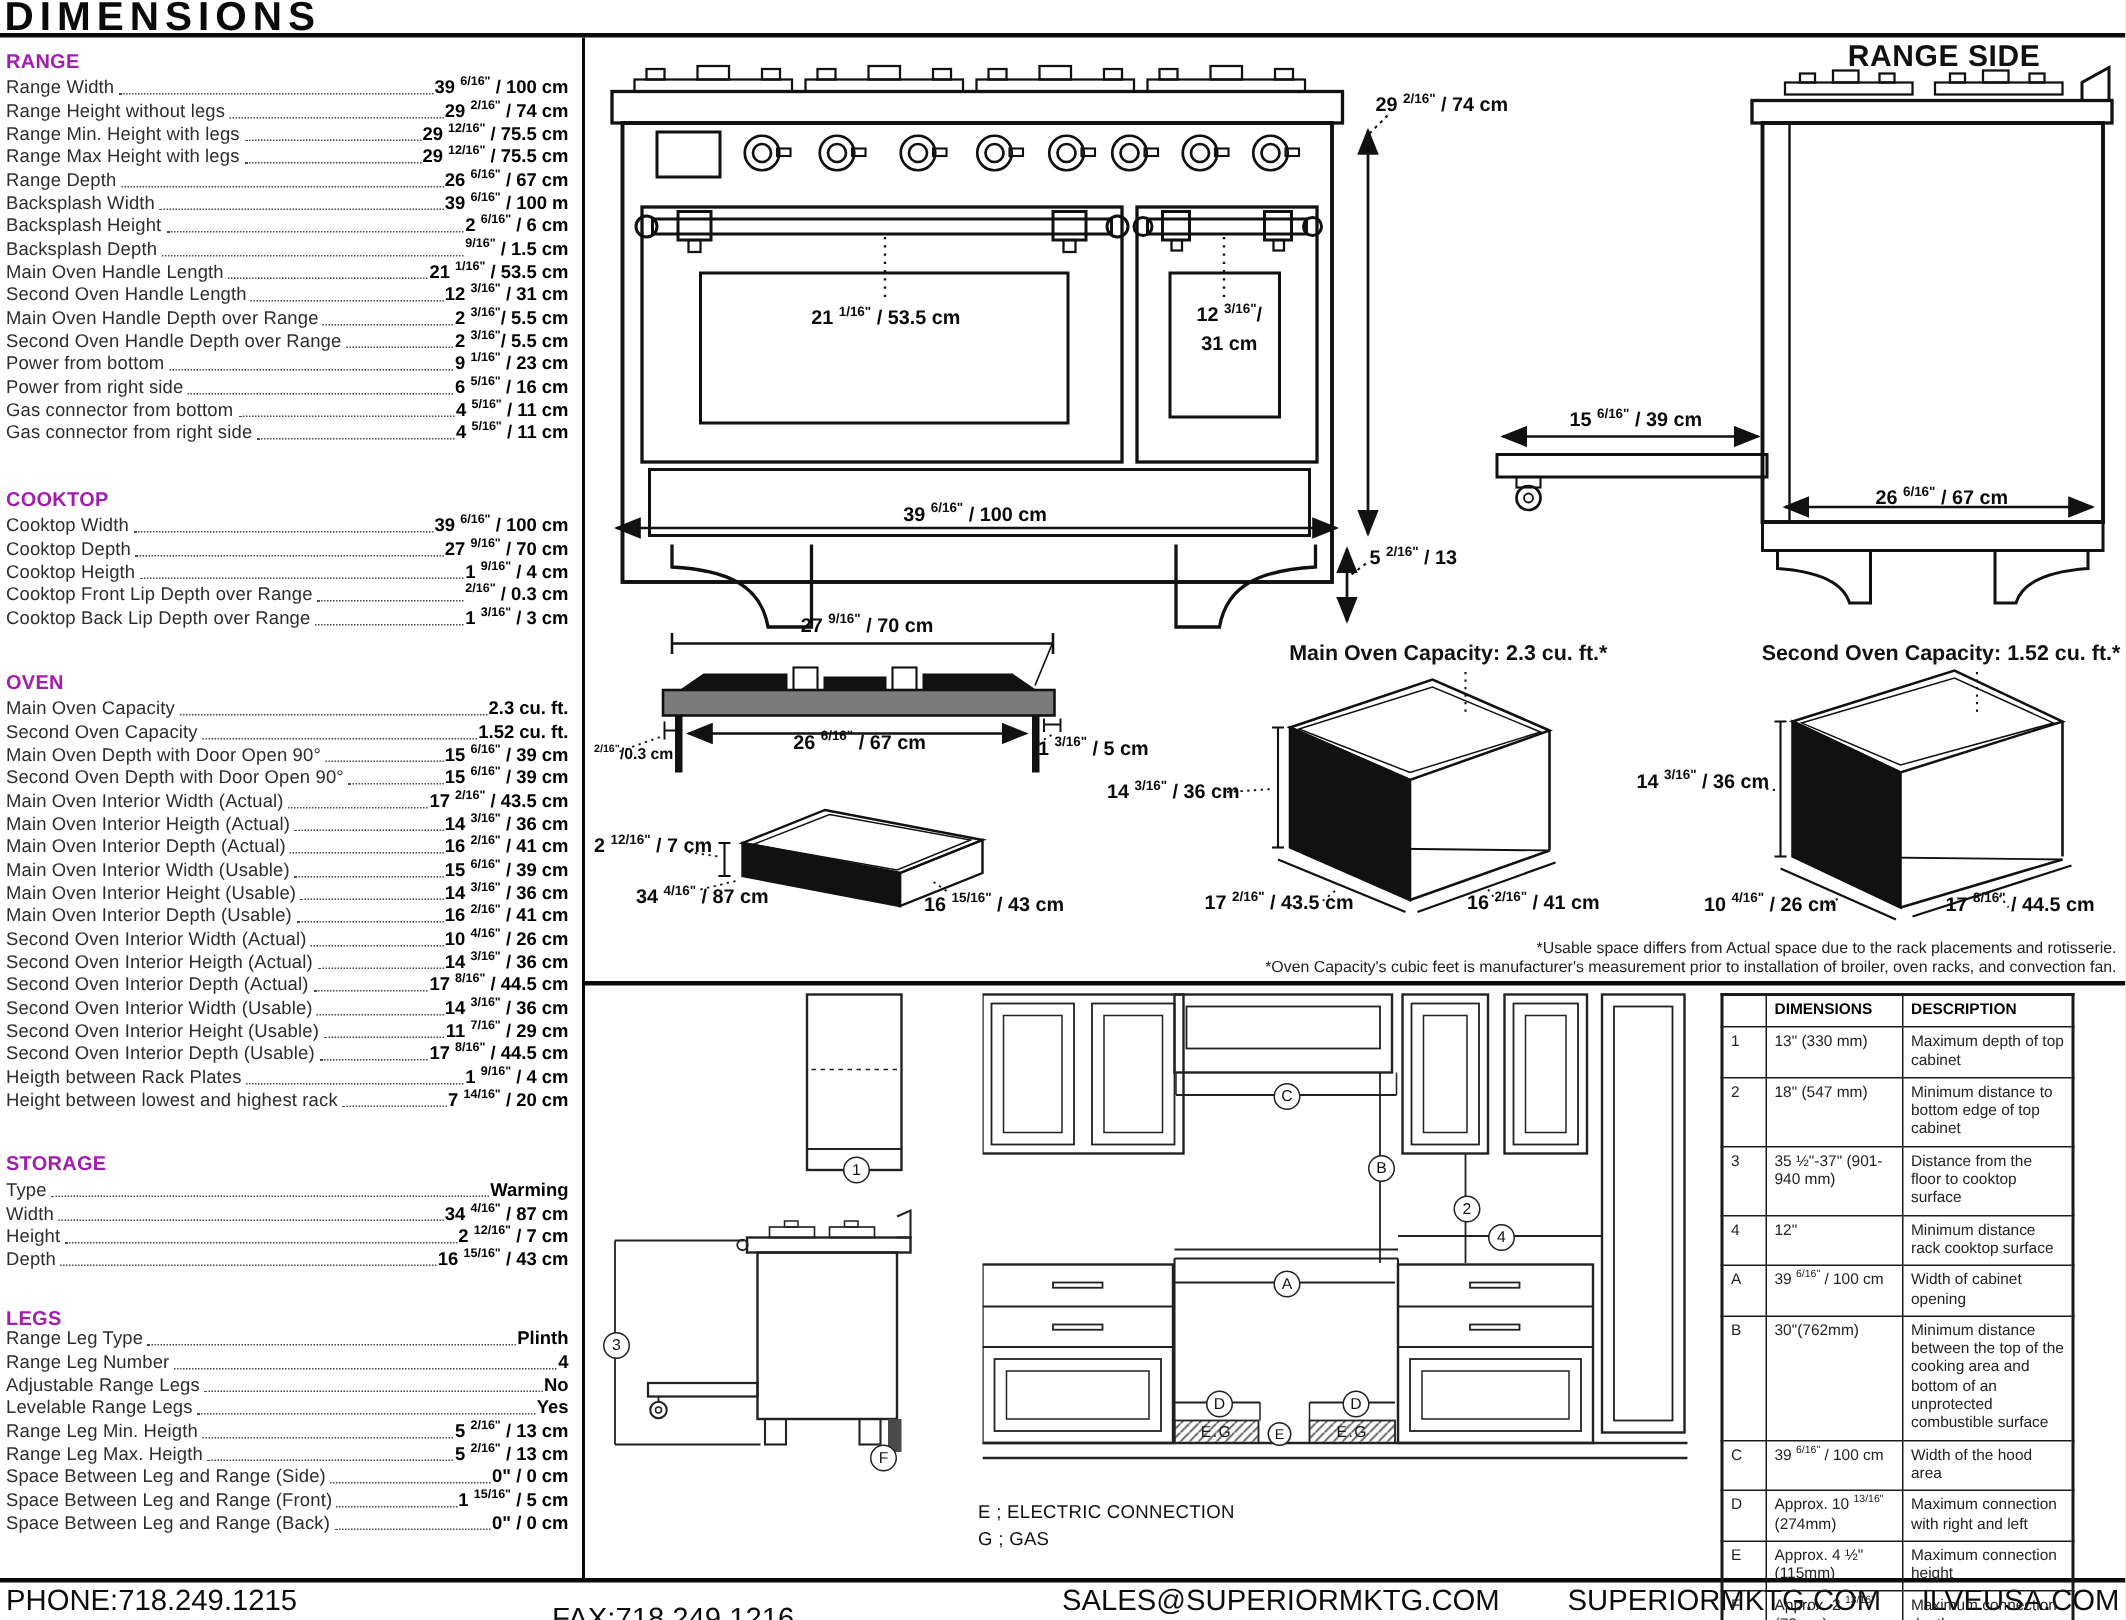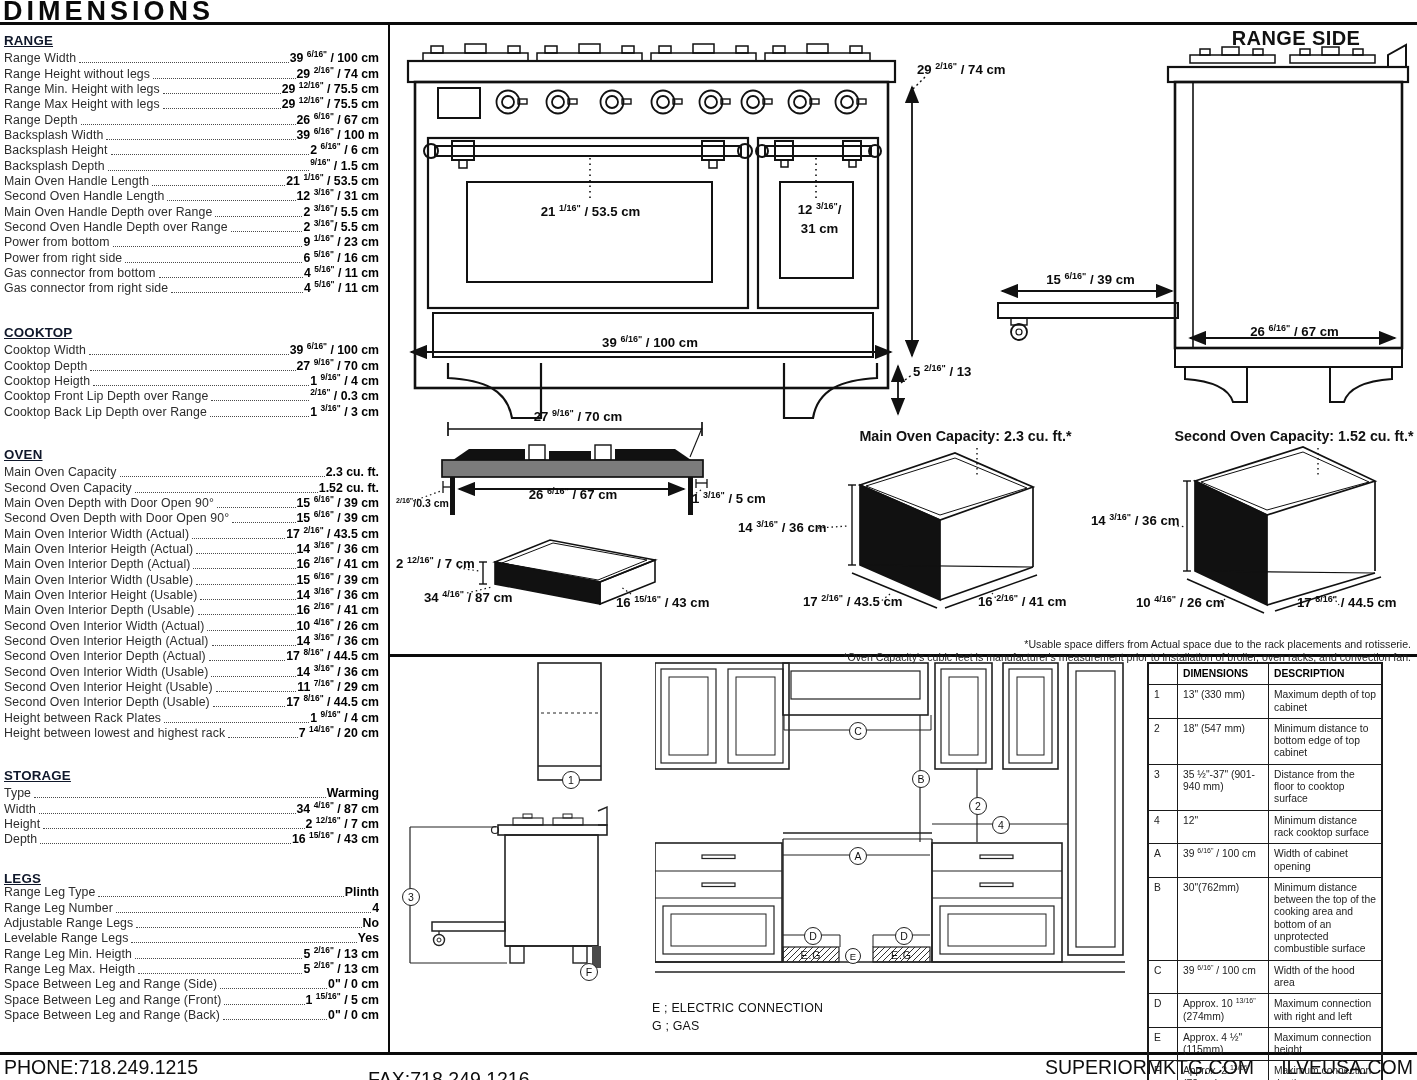--- a/index.html
+++ b/index.html
@@ -3,39 +3,39 @@
 <meta charset="utf-8">
 <style>
   html,body{margin:0;padding:0;background:#e8e8e8;}
   #page{position:relative;width:1417px;height:1080px;background:#ffffff;overflow:hidden;
         font-family:"Liberation Sans",sans-serif;color:#111;}
   
   #main-title{position:absolute;left:3px;top:-4px;font-size:27px;font-weight:700;letter-spacing:4px;color:#0a0a0a;}
   .hline{position:absolute;background:#0a0a0a;}
   
   .spec-section{position:absolute;left:4px;width:375px;}
-  .spec-h{font-size:13.3px;font-weight:700;letter-spacing:.2px;color:#0f172a;text-decoration:underline;}
+  .spec-h{font-size:13.3px;font-weight:700;letter-spacing:.2px;color:#a21caf;}
   .spec-row{display:flex;align-items:flex-end;height:15.34px;font-size:12.3px;line-height:14px;}
   .sl{color:#2d2d2d;white-space:nowrap;letter-spacing:.1px;}
   .dots{flex:1;border-bottom:1.7px dotted #4a4a4a;margin:0 1px 2px 3px;min-width:6px;}
   .sv{font-weight:700;color:#000;white-space:nowrap;}
   sup{font-size:.68em;line-height:0;}
   
   .dim{position:absolute;font-size:13.2px;font-weight:700;color:#0b0b0b;white-space:nowrap;z-index:2;}
   .dim.center{text-align:center;}
   .dg-title{position:absolute;font-size:20px;font-weight:700;letter-spacing:.4px;text-align:center;z-index:2;}
   .cap-title{position:absolute;font-size:14.3px;font-weight:700;text-align:center;z-index:2;}
   .small-dim{font-size:10.5px;}
   svg{position:absolute;z-index:1;}
   
   .mk{position:absolute;width:16px;height:16px;border:1.5px solid #222;border-radius:50%;background:#fff;
       display:flex;align-items:center;justify-content:center;font-size:10.5px;color:#111;z-index:3;}
   .eg{position:absolute;text-align:center;font-size:10.5px;letter-spacing:1px;color:#111;z-index:3;}
   
-  .footnote{position:absolute;right:6px;text-align:right;font-size:10.6px;color:#222;white-space:nowrap;margin-top:12px;}
+  .footnote{position:absolute;right:6px;text-align:right;font-size:10.6px;color:#222;white-space:nowrap;}
   .inst-note{position:absolute;font-size:13.2px;color:#111;letter-spacing:.2px;}
   .inst-legend{position:absolute;font-size:12.4px;color:#111;letter-spacing:.2px;}
   
   #dim-table{position:absolute;left:1147px;top:662px;width:236px;border-collapse:collapse;z-index:2;}
   #dim-table th,#dim-table td{border:1.2px solid #1a1a1a;font-size:10.3px;line-height:12.3px;
       padding:4px 5px;vertical-align:top;text-align:left;color:#222;}
   #dim-table th{font-weight:700;color:#000;}
   #dim-table td.ref{width:18px;text-align:left;}
   #dim-table td.dim-c{width:80px;}
   #dim-table{border:2px solid #1a1a1a;}
@@ -245,21 +245,21 @@
           <span class="sl">Second Oven Interior Height (Usable)</span>
           <span class="dots"></span>
           <span class="sv">11 <sup>7/16"</sup> / 29 cm</span>
         </div>
         <div class="spec-row">
           <span class="sl">Second Oven Interior Depth (Usable)</span>
           <span class="dots"></span>
           <span class="sv">17 <sup>8/16"</sup> / 44.5 cm</span>
         </div>
         <div class="spec-row">
-          <span class="sl">Height between Rack Plates</span>
+          <span class="sl">Heigth between Rack Plates</span>
           <span class="dots"></span>
           <span class="sv">1 <sup>9/16"</sup> / 4 cm</span>
         </div>
         <div class="spec-row">
           <span class="sl">Height between lowest and highest rack</span>
           <span class="dots"></span>
           <span class="sv">7 <sup>14/16"</sup> / 20 cm</span>
         </div>
       </div>
     </div>
@@ -738,16 +738,17 @@
         <tr>
           <td class="ref">F</td>
           <td class="dim-c">Approx. 2 <sup>13/16"</sup> (72mm)</td>
           <td class="desc">Maximum connection depth</td>
         </tr>
       </tbody>
   </table>
 
   <div class="foot" style="left:4px;">PHONE:718.249.1215</div>
   <div class="foot" style="left:368px;margin-top:12px;">FAX:718.249.1216</div>
+  <div class="foot" style="left:708px;">SALES@SUPERIORMKTG.COM</div>
   <div class="foot" style="left:1045px;">SUPERIORMKTG.COM</div>
   <div class="foot" style="right:4px;">ILVEUSA.COM</div>
 
 </div>
 
 </body></html>

